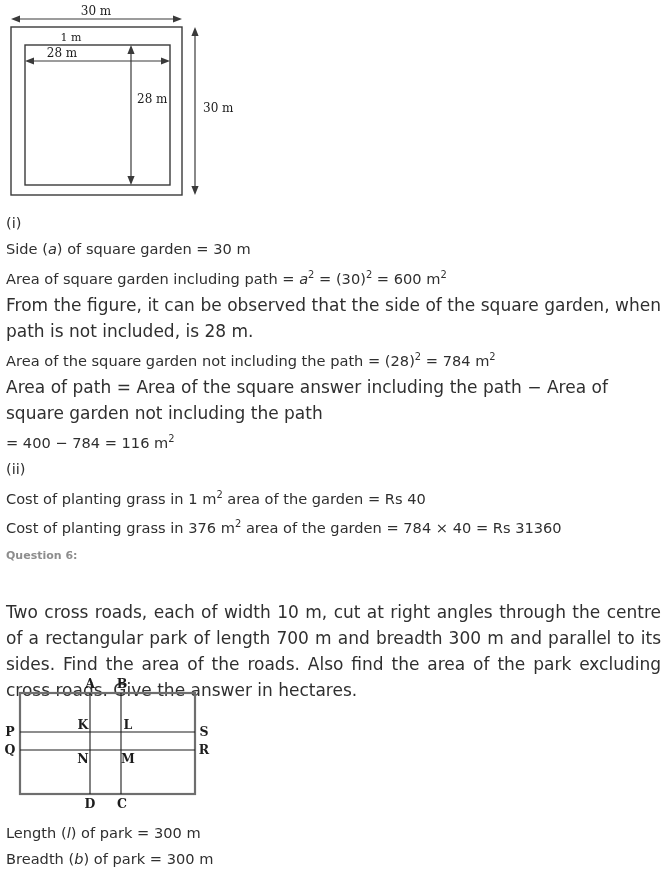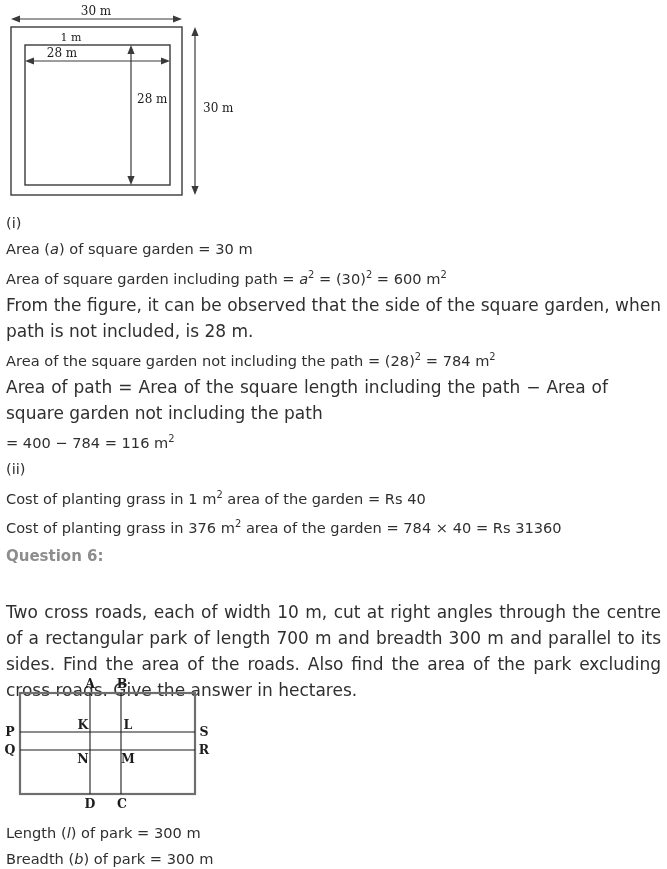--- a/index.html
+++ b/index.html
@@ -39,21 +39,21 @@
     color: #2f2f2f;
     white-space: pre-wrap;
   }
   .para {
     font-size: 17px;
     line-height: 26px;
     color: #2f2f2f;
     text-align: justify;
   }
   .qhead {
-    font-size: 15px;
+    font-size: 11px;
     line-height: 30px;
     font-weight: bold;
     color: #8d8d8d;
   }
   .sup { font-size: 0.68em; vertical-align: super; }
   .itv { font-style: italic; }
 
   
   #figure-two {
     position: absolute;
@@ -118,29 +118,29 @@
     <polygon points="131,45 127.4,54 134.6,54" fill="#3a3a3a"></polygon>
     <polygon points="131,185 127.4,176 134.6,176" fill="#3a3a3a"></polygon>
     <text class="fig-label" x="137" y="103">28 m</text>
   </svg>
 </div>
 
 <div class="text-flow">
 
   <div class="line">(i)</div>
 
-  <div class="line"><span>Area (</span><span class="itv">a</span><span>) of square garden = 30 m</span></div>
+  <div class="line"><span>Side (</span><span class="itv">a</span><span>) of square garden = 30 m</span></div>
 
   <div class="line"><span>Area of square garden including path = </span><span class="itv">a</span><span class="sup">2</span><span> = (30)</span><span class="sup">2</span><span> = 600 m</span><span class="sup">2</span></div>
 
   <div class="para" style="width:655px;">From the figure, it can be observed that the side of the square garden, when path is not included, is 28 m.</div>
 
   <div class="line"><span>Area of the square garden not including the path = (28)</span><span class="sup">2</span><span> = 784 m</span><span class="sup">2</span></div>
 
-  <div class="para" style="width:602px;">Area of path = Area of the square length including the path − Area of square garden not including the path</div>
+  <div class="para" style="width:602px;">Area of path = Area of the square answer including the path − Area of square garden not including the path</div>
 
   <div class="line"><span>= 400 − 784 = 116 m</span><span class="sup">2</span></div>
 
   <div class="line">(ii)</div>
 
   <div class="line"><span>Cost of planting grass in 1 m</span><span class="sup">2</span><span> area of the garden = Rs 40</span></div>
 
   <div class="line"><span>Cost of planting grass in 376 m</span><span class="sup">2</span><span> area of the garden = 784 × 40 = Rs 31360</span></div>
 
   <div class="qhead">Question 6:</div>

